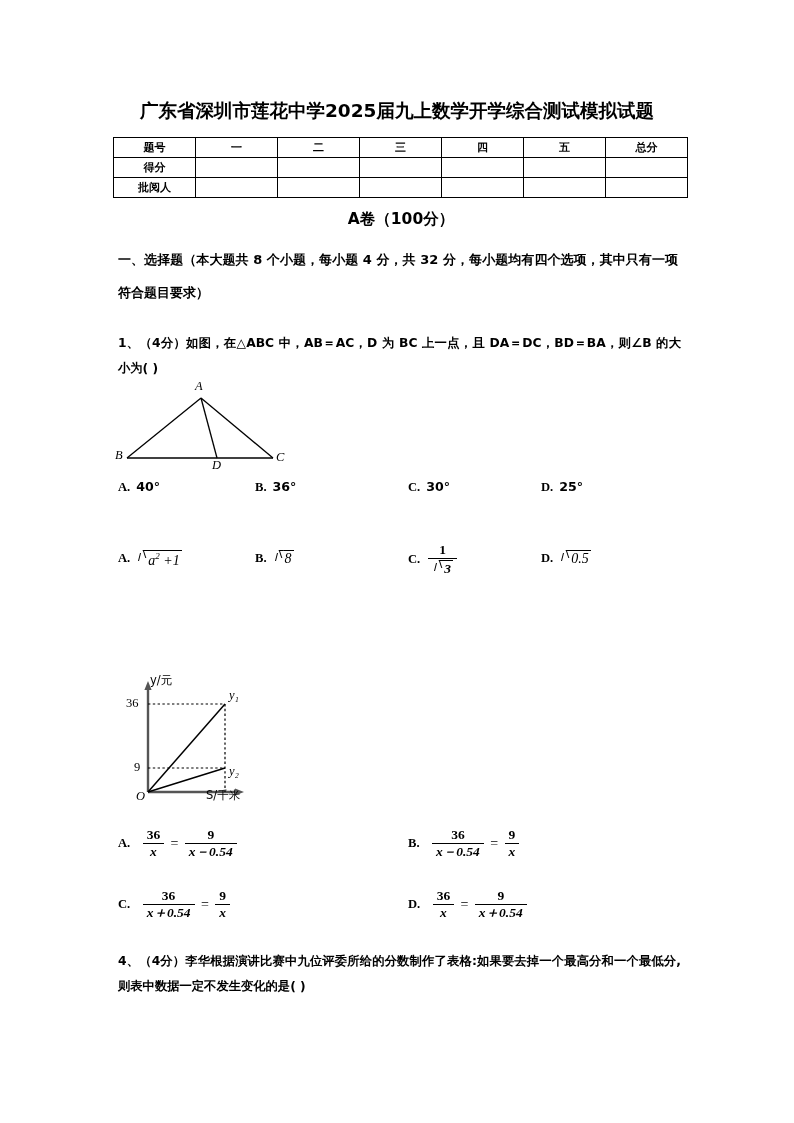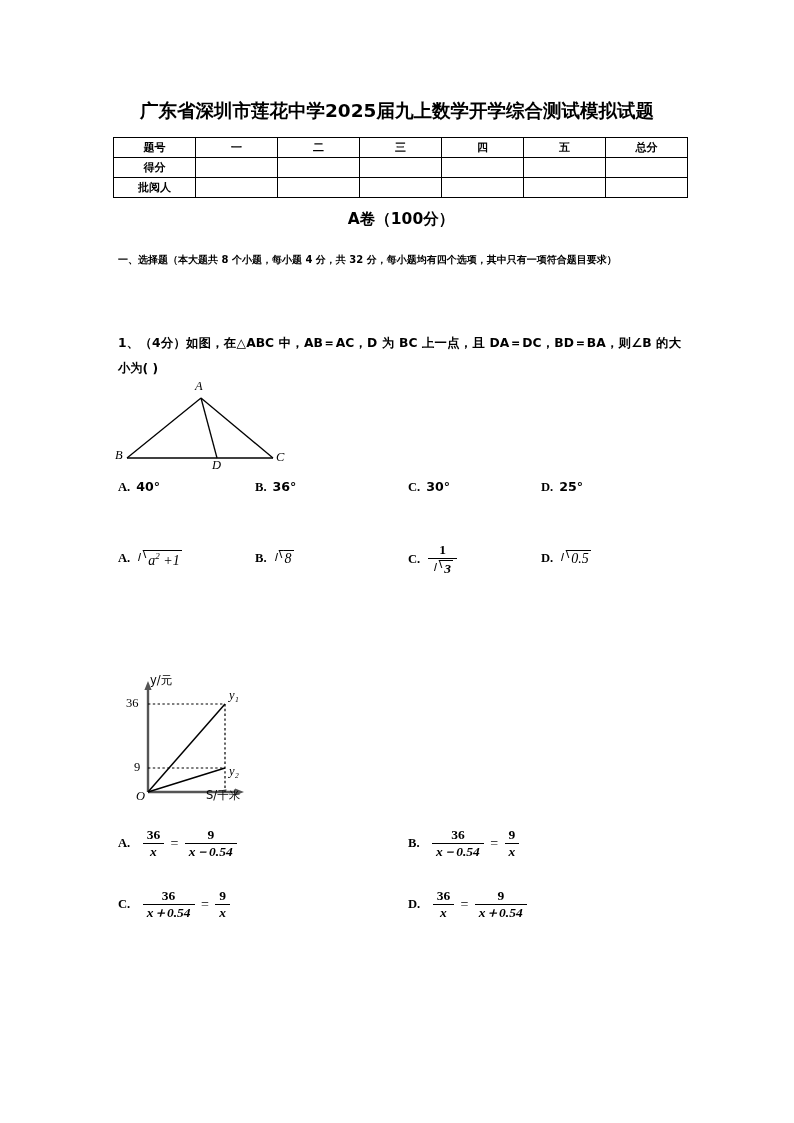--- a/index.html
+++ b/index.html
@@ -67,21 +67,21 @@
     font-size: 15.5px;
   }
 
   
   .section-heading {
     position: absolute;
     left: 118px; top: 243px;
     width: 560px;
     font-family: "DejaVu Sans", "Liberation Sans", sans-serif;
     font-weight: bold;
-    font-size: 10px;
+    font-size: 13px;
     line-height: 33px;
     text-align: justify;
   }
 
   
   .q-text {
     position: absolute;
     left: 118px;
     width: 563px;
     font-family: "DejaVu Sans", "Liberation Sans", sans-serif;
@@ -325,14 +325,17 @@
       <span class="frac"><span class="numer">9</span><span class="denom"><i>x</i></span></span>
     </span>
     <span class="opt" style="left:290px;">
       <span class="lbl">D.</span>
       <span class="frac"><span class="numer">36</span><span class="denom"><i>x</i></span></span>
       <span class="eqs">=</span>
       <span class="frac"><span class="numer">9</span><span class="denom"><i>x＋0.54</i></span></span>
     </span>
   </div>
 
+  <div class="q-text" style="top:949px;">
+    <span class="num">4、</span><span>（4分）</span><span>李华根据演讲比赛中九位评委所给的分数制作了表格:如果要去掉一个最高分和一个最低分,则表中数据一定不发生变化的是(      )</span>
+  </div>
 
 </div>
 
 </body></html>

